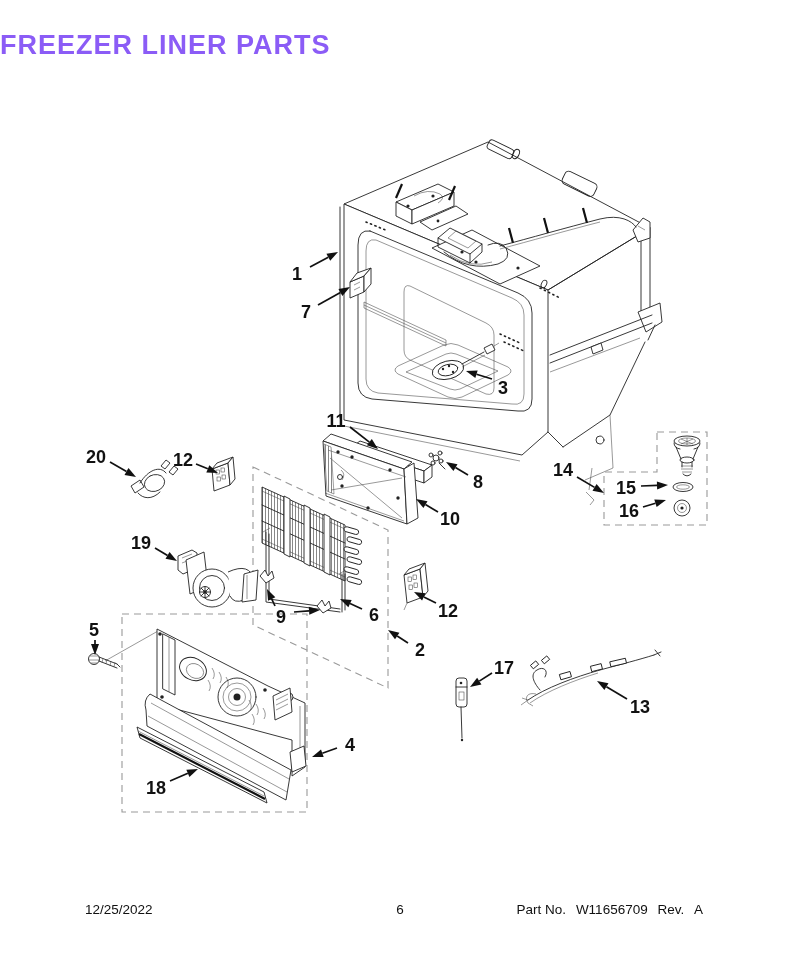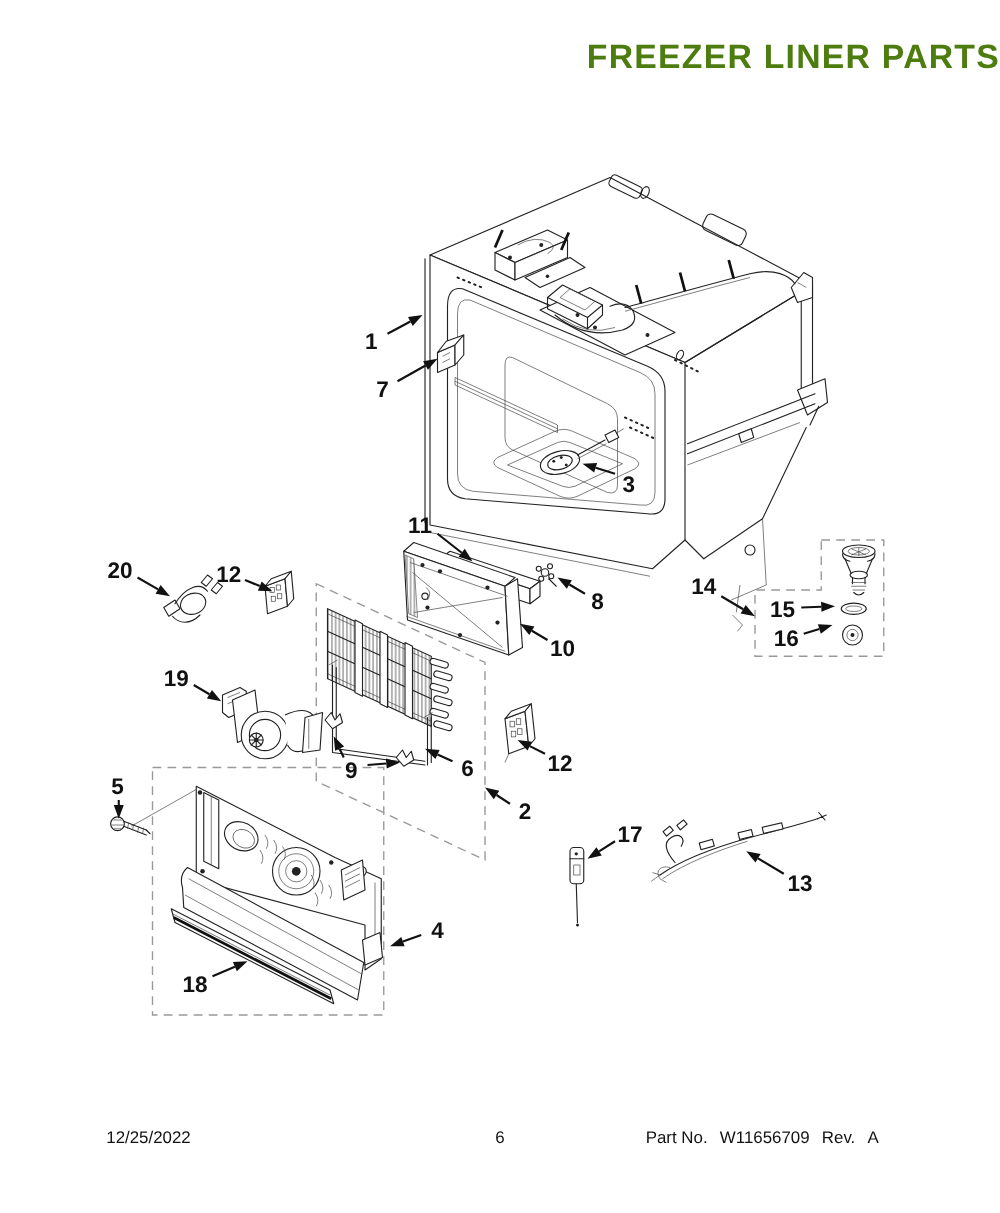--- a/index.html
+++ b/index.html
@@ -1,19 +1,19 @@
 <!DOCTYPE html>
 <html><head>
 <meta charset="utf-8">
 <style>
   html,body{margin:0;padding:0;background:#fff;}
   .page{position:relative;width:800px;height:970px;background:#ffffff;overflow:hidden;
         font-family:"Liberation Sans", sans-serif;color:#111;}
-  .title{position:absolute;top:30px;left:0;width:800px;text-align:right;
-         font-size:27px;font-weight:bold;letter-spacing:1px;color:#4d7c0f;}
+  .title{position:absolute;top:30px;left:0;width:800px;text-align:left;
+         font-size:27px;font-weight:bold;letter-spacing:1px;color:#8b5cf6;}
   .footer{position:absolute;top:902px;left:0;width:800px;font-size:13.5px;color:#111;}
   .footer .date{position:absolute;left:85px;top:0;}
   .footer .pageno{position:absolute;left:0;width:800px;text-align:center;top:0;}
   .footer .right{position:absolute;right:97px;top:0;white-space:nowrap;}
   .footer .right span{margin-left:6px;}
   svg text.callout{font-family:"Liberation Sans", sans-serif;font-size:18px;font-weight:bold;fill:#111;}
   svg .ln{stroke:#222;stroke-width:0.9;fill:none;stroke-linejoin:round;stroke-linecap:round;}
   svg .fw{stroke:#222;stroke-width:0.9;fill:#fff;stroke-linejoin:round;}
   svg .thin{stroke:#444;stroke-width:0.55;fill:none;}
   svg .dash{stroke:#999;stroke-width:1.1;fill:none;stroke-dasharray:7 5;}

